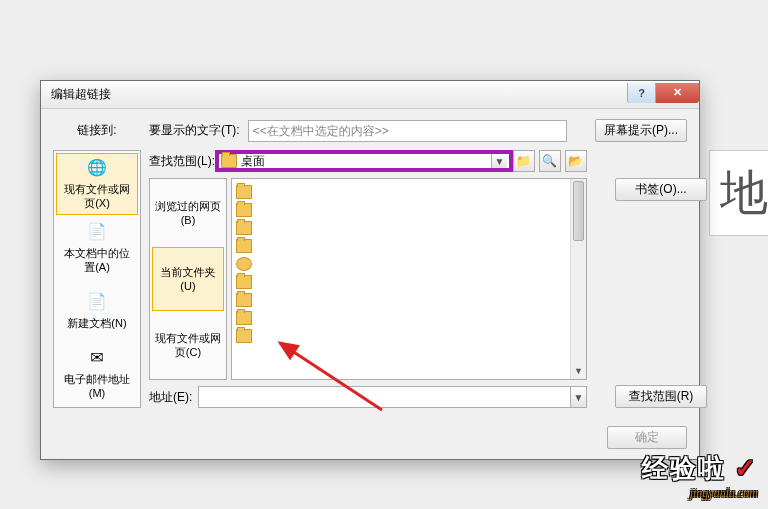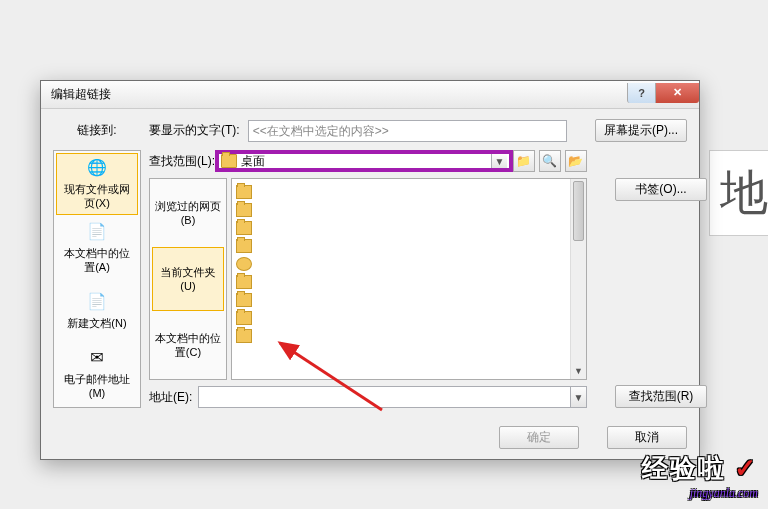--- a/index.html
+++ b/index.html
@@ -267,21 +267,21 @@
     text-align:right;
     font-family:Liberation Serif, serif;
   }
   .wm-top{
     font-size:26px;font-weight:bold;color:#fff;
     text-shadow:1px 1px 0 #000,-1px -1px 0 #000,1px -1px 0 #000,-1px 1px 0 #000;
     letter-spacing:2px;
   }
   .wm-top .check{color:#d22;}
   .wm-bottom{
-    font-size:12px;color:#6d28d9;font-style:italic;
+    font-size:12px;color:#a16207;font-style:italic;
     text-shadow:1px 1px 0 #000,-1px -1px 0 #000,1px -1px 0 #000,-1px 1px 0 #000;
   }
 </style>
 </head>
 <body>
 
 <div class="bg-char">地</div>
 
 <div class="dialog">
   <div class="titlebar">
@@ -342,21 +342,21 @@
             <div class="tool-btn">
                 <span>📂</span>
               </div>
           </div>
         </div>
 
         <div class="browser-row">
           <div class="tabs-panel">
             <div class="tab-item">浏览过的网页(B)</div>
             <div class="tab-item selected">当前文件夹(U)</div>
-            <div class="tab-item">本文档中的位置(C)</div>
+            <div class="tab-item">现有文件或网页(C)</div>
           </div>
           <div class="file-list">
             <div class="file-row">
                 <span class="fi folder"></span>
                 <span></span>
               </div>
             <div class="file-row">
                 <span class="fi folder"></span>
                 <span></span>
               </div>
@@ -409,21 +409,20 @@
         <div class="btn">书签(O)...</div>
         <div class="spacer"></div>
         <div class="btn">查找范围(R)</div>
       </div>
 
     </div>
   </div>
 
   <div class="bottom-row">
     <div class="btn disabled">确定</div>
-    <div class="btn">取消</div>
   </div>
 </div>
 
 <div class="arrow-anno">
   <svg viewBox="0 0 120 80">
     <defs>
       <marker id="ah" markerWidth="8" markerHeight="8" refX="6" refY="3" orient="auto">
         <path d="M0,0 L7,3 L0,6 Z" fill="#d22"></path>
       </marker>
     </defs>

